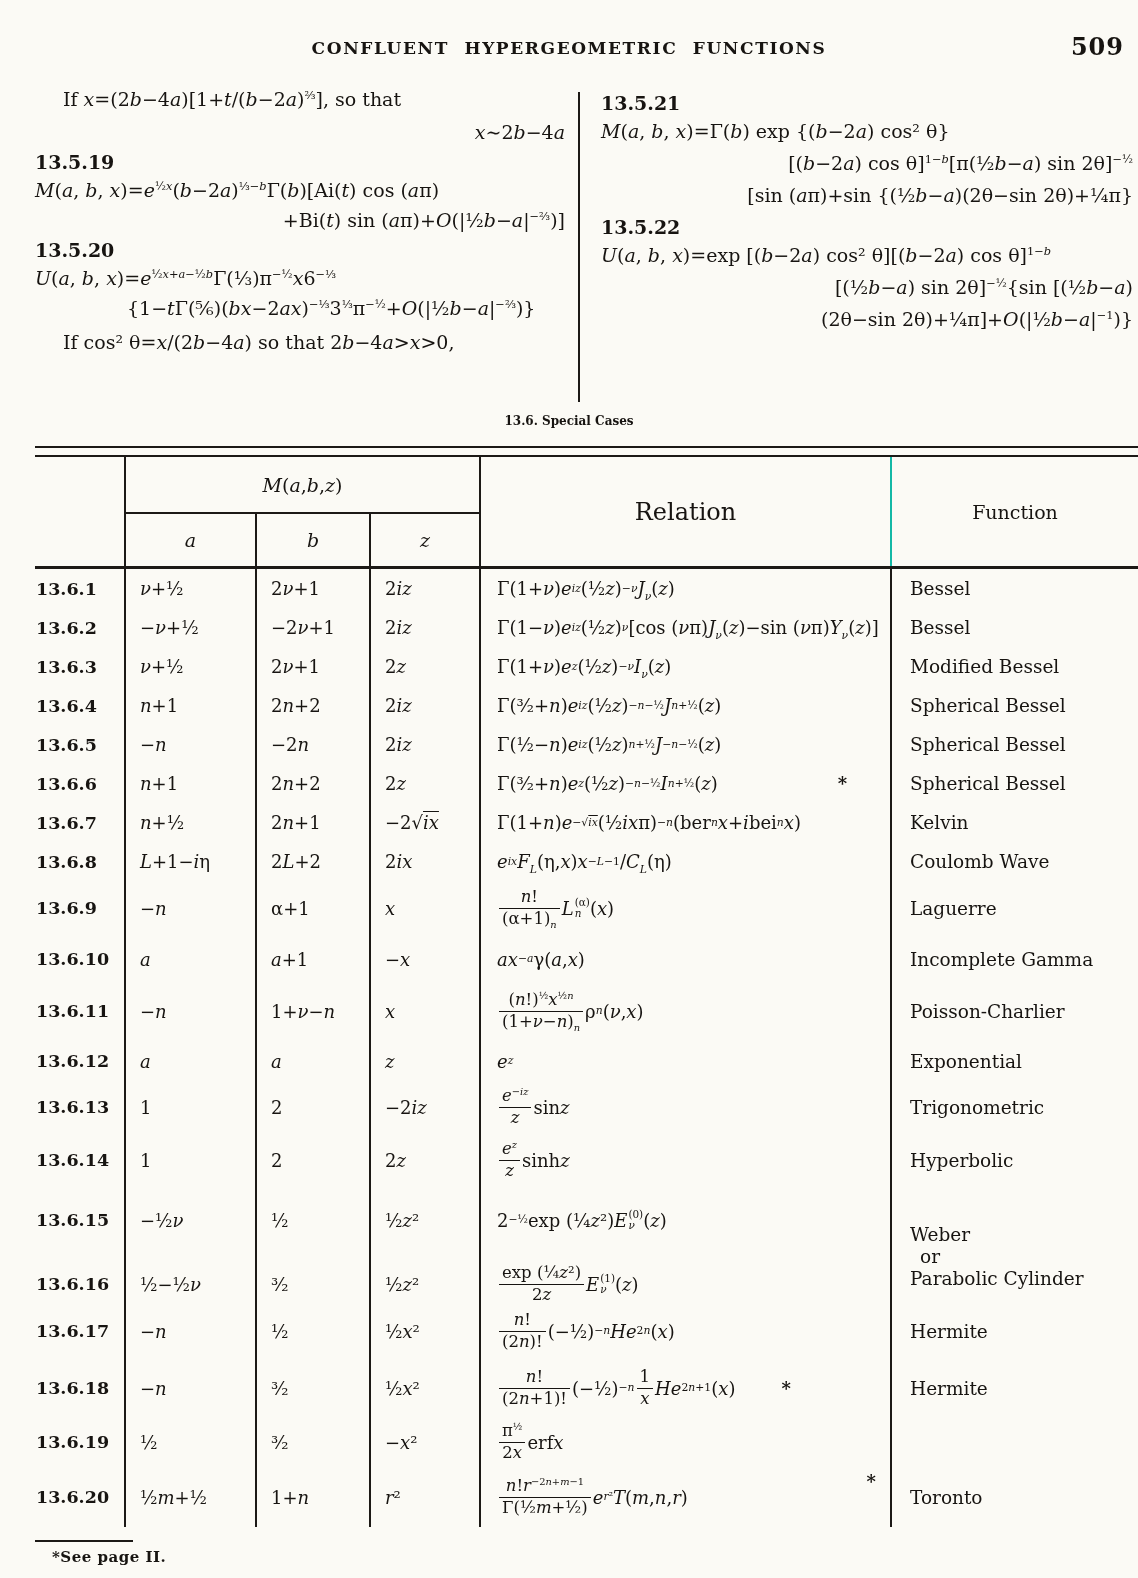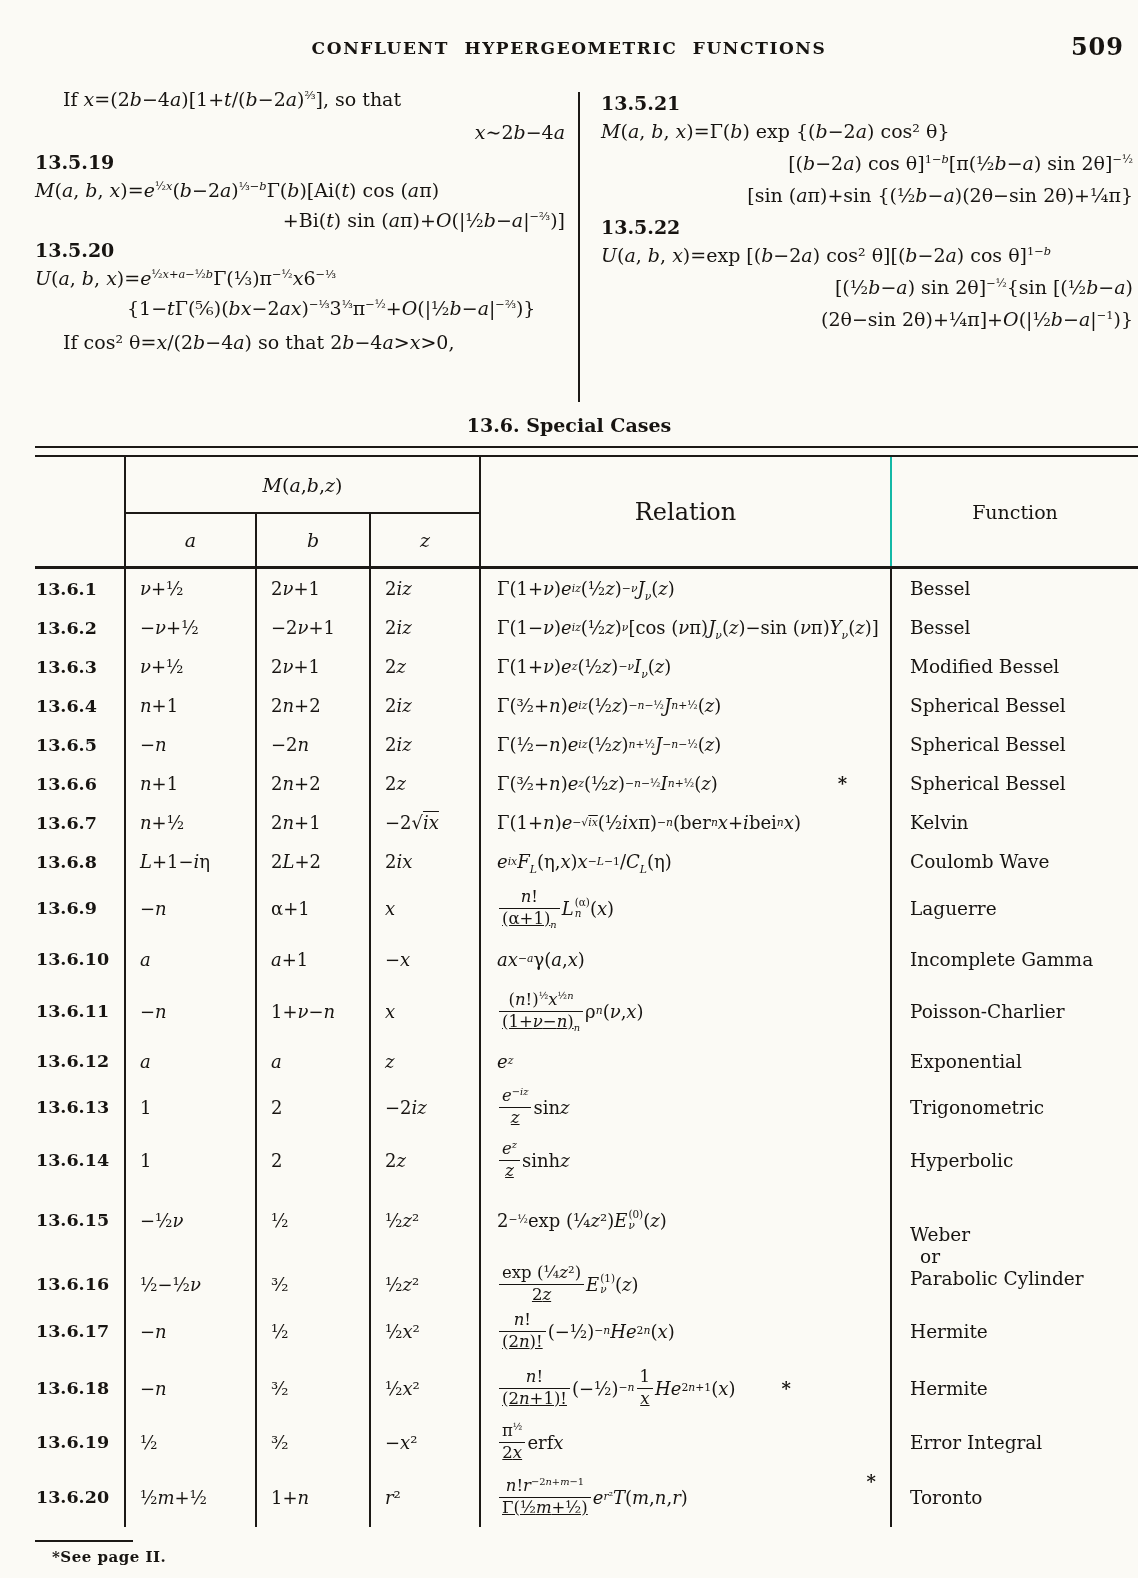--- a/index.html
+++ b/index.html
@@ -10,41 +10,41 @@
   }
   .page{position:absolute;inset:0;}
   i{font-style:italic;}
   sup{font-size:60%;line-height:0;}
   sub{font-size:60%;line-height:0;}
   .ovl{text-decoration:overline;}
   .ss{display:inline-block;vertical-align:-0.45em;line-height:1.1;font-size:58%;text-align:left;margin-left:1px;}
   .ss span{display:block;}
   .frac{display:inline-block;vertical-align:middle;text-align:center;line-height:1.15;font-size:16.5px;margin:0 2px;}
   .frac .fn2{display:block;border-bottom:1.6px solid #171411;padding:0 3px 1px 3px;}
-  .frac .fd2{display:block;padding:1px 3px 0 3px;text-decoration:underline;}
+  .frac .fd2{display:block;padding:1px 3px 0 3px;}
 
   
   .running-head{position:absolute;top:38px;left:0;width:1138px;}
   .rh-title{text-align:center;font-weight:bold;font-size:17px;letter-spacing:1.6px;word-spacing:8px;}
   .rh-num{position:absolute;right:14px;top:-6px;font-weight:bold;font-size:24px;letter-spacing:1px;}
 
   
   .col-left{position:absolute;left:35px;top:88px;width:530px;font-size:19px;}
   .col-right{position:absolute;left:601px;top:88px;width:532px;font-size:19px;}
   .divider{position:absolute;left:578px;top:92px;width:2px;height:310px;background:#1c1916;}
   .f-indent{padding-left:28px;margin-bottom:11px;}
   .f-center{text-align:right;margin-bottom:8px;}
   .f-eqnum{font-weight:bold;margin:4px 0 6px 0;}
   .f-plain{margin-bottom:8px;}
   .f-right{text-align:right;margin-bottom:8px;}
   .f-indent2{padding-left:92px;margin-bottom:12px;}
   .col-right .f-plain, .col-right .f-right{margin-bottom:10px;}
 
   
-  .section-title{position:absolute;top:414px;left:0;width:1138px;text-align:center;font-weight:bold;font-size:19px;}
+  .section-title{position:absolute;top:414px;left:0;width:1138px;text-align:center;font-weight:bold;font-size:12px;}
 
   
   .tbl{position:absolute;left:35px;top:446px;width:1103px;}
   .double-rule{height:7px;border-top:2px solid #1c1916;border-bottom:2px solid #1c1916;}
   .thead{display:grid;grid-template-columns:91px 131px 114px 110px 411px 246px;grid-template-rows:57px 52px;}
   .th-id{grid-column:1;grid-row:1/3;border-right:2px solid #1c1916;}
   .th-group{grid-column:2/5;grid-row:1;border-right:2px solid #1c1916;border-bottom:2px solid #1c1916;
             display:flex;align-items:center;justify-content:center;font-size:19px;}
   .th-rel{grid-column:5;grid-row:1/3;border-right:2px solid #14b8a6;display:flex;align-items:center;justify-content:center;font-size:24px;}
   .th-fn{grid-column:6;grid-row:1/3;display:flex;align-items:center;justify-content:center;font-size:19px;}
@@ -318,21 +318,20 @@
         </div>
         <div class="trow" style="height: 50px;">
           <div class="c-id">13.6.19</div>
           <div class="c-a">½</div>
           <div class="c-b">³⁄₂</div>
           <div class="c-z">−<i>x</i>²</div>
           <div class="c-rel"><span class="frac">
               <span class="fn2">π<sup>½</sup></span>
               <span class="fd2">2<i>x</i></span>
             </span> erf <i>x</i></div>
-          <div class="c-fn">Error Integral</div>
         </div>
         <div class="trow" style="height: 60px;">
           <div class="c-id">13.6.20</div>
           <div class="c-a">½<i>m</i>+½</div>
           <div class="c-b">1+<i>n</i></div>
           <div class="c-z"><i>r</i>²</div>
           <div class="c-rel"><span class="frac">
               <span class="fn2"><i>n</i>!<i>r</i><sup>−2<i>n</i>+<i>m</i>−1</sup></span>
               <span class="fd2">Γ(½<i>m</i>+½)</span>
             </span> <i>e</i><sup><i>r</i>²</sup><i>T</i>(<i>m</i>, <i>n</i>, <i>r</i>)<span class="star-right">*</span></div>

